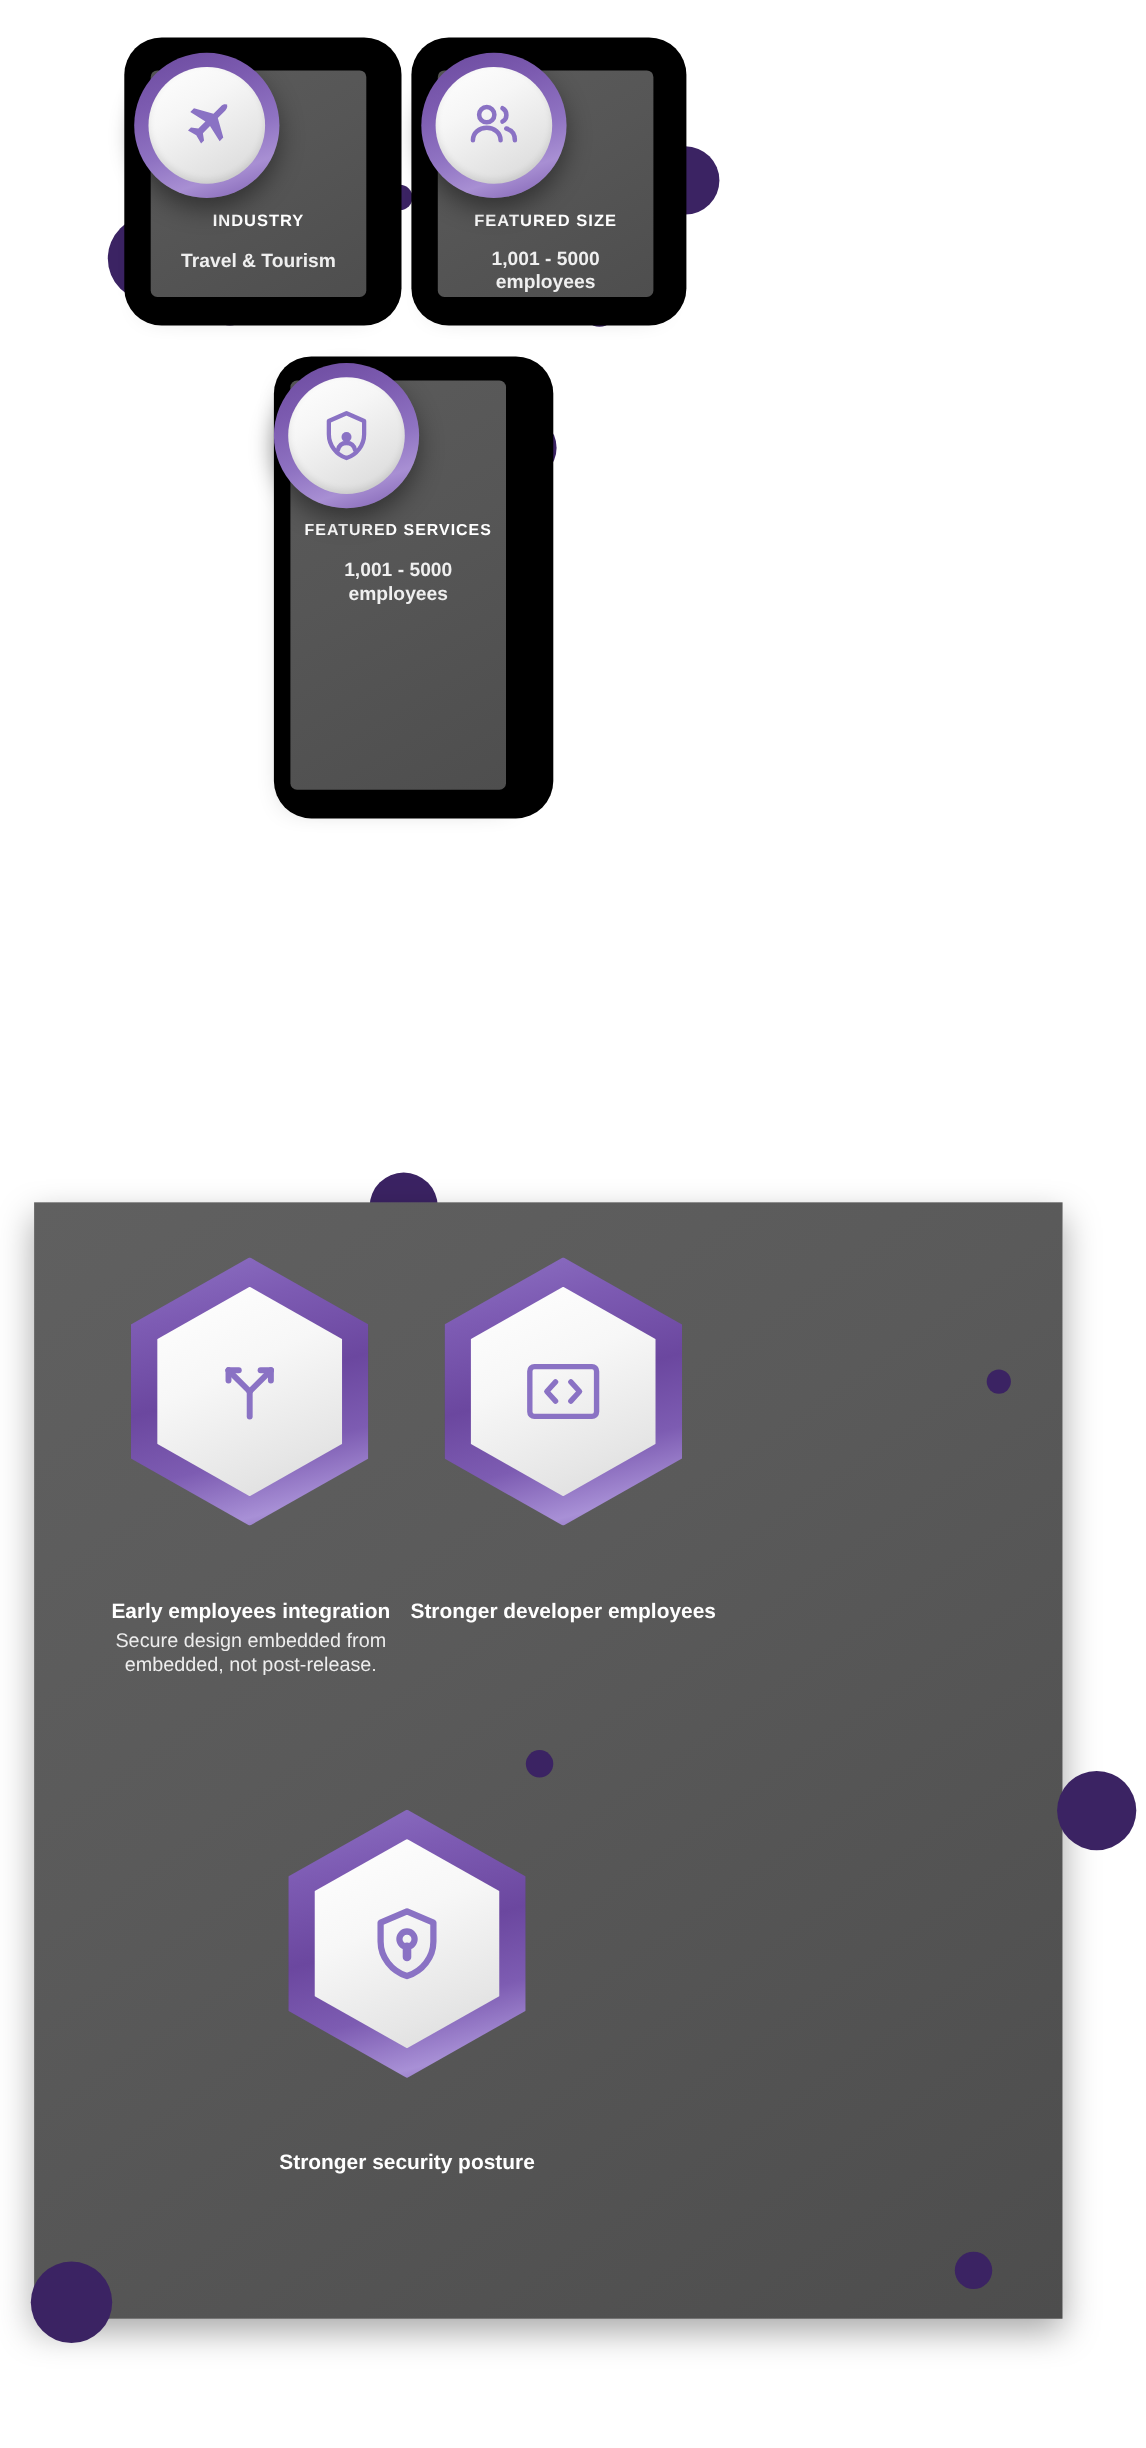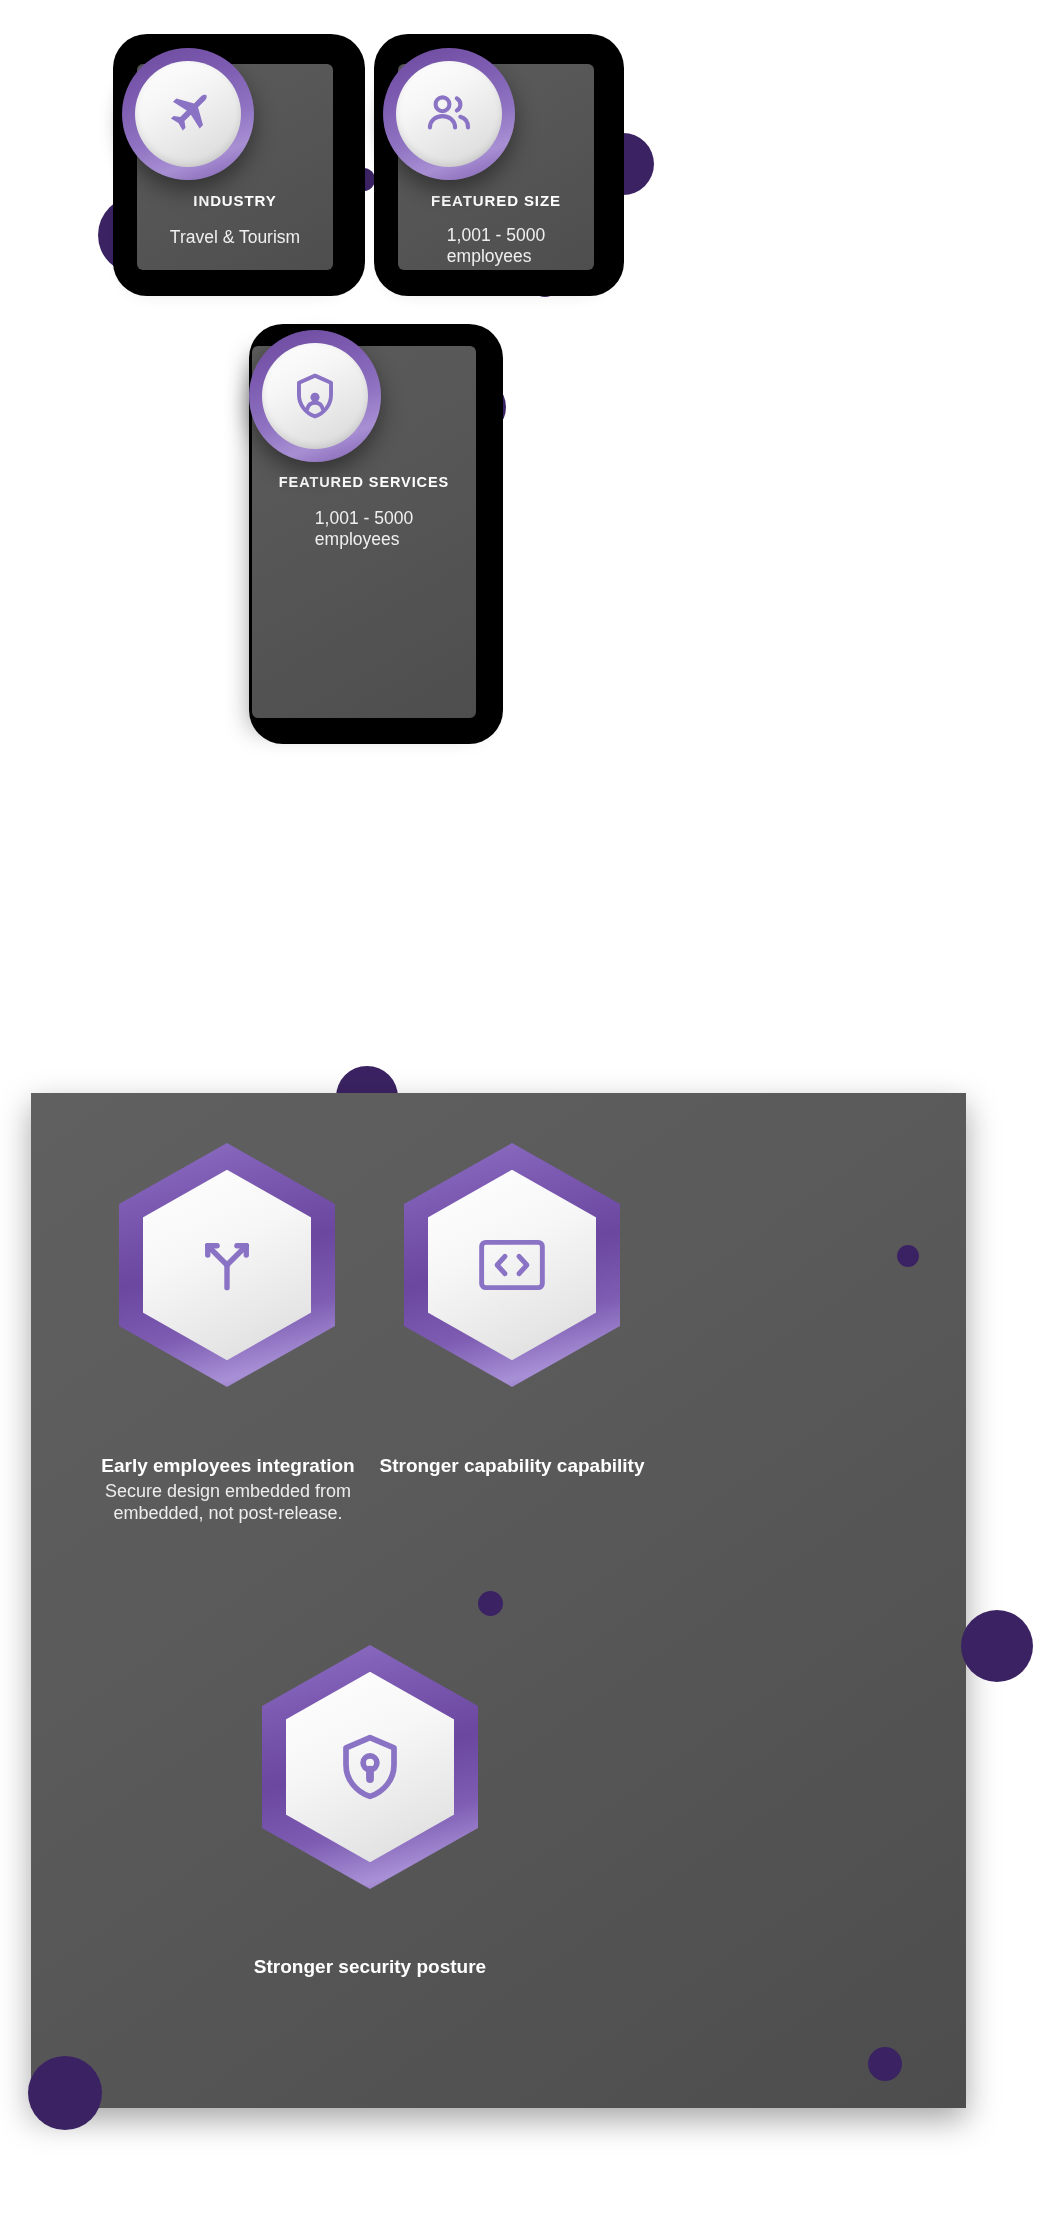--- a/index.html
+++ b/index.html
@@ -25,21 +25,21 @@
     box-shadow: 0 10px 26px rgba(0,0,0,.45);
     display: flex; flex-direction: column;
     align-items: center;
   }
   .card-title {
     color: #fff; font-weight: 700; font-size: 15px;
     letter-spacing: .9px; text-align: left;
   }
   .card-value {
     color: #efefef; font-size: 17.5px; line-height: 1.22;
-    font-weight: 400;
+    text-align: center; font-weight: 700;
   }
 
   
   .circle-badge {
     position: absolute;
     border-radius: 50%;
     background: linear-gradient(160deg,#6b4a9e 0%,#7c5bb0 30%,#8f73c2 58%,#a88fd3 78%,#7b5cae 100%);
     box-shadow: 0 10px 22px rgba(0,0,0,.42);
     display: flex; align-items: center; justify-content: center;
   }
@@ -128,21 +128,21 @@
         <svg width="52" height="52" viewBox="0 0 24 24" fill="none" stroke="#8a72c4" stroke-width="1.9" stroke-linecap="round" stroke-linejoin="round">
           <circle cx="9" cy="7.5" r="3.2"></circle>
           <path d="M3.2 18.2c0-3.1 2.6-5.2 5.8-5.2s5.8 2.1 5.8 5.2"></path>
           <path d="M15.6 4.8a3.2 3.2 0 0 1 0 5.6"></path>
           <path d="M17.2 13.3c2.1.6 3.6 2.3 3.6 4.9"></path>
         </svg>
       </span>
     </div>
   </div>
 
-  <div class="info-card" style="left:252px; top:346px; width:224px; height:372px; padding-top:128px;">
+  <div class="info-card" style="left:264px; top:346px; width:196px; height:372px; padding-top:128px;">
     <div class="card-title" style="font-size:14.5px;">FEATURED SERVICES</div>
     <div class="card-value" style="margin-top:18px; white-space:pre-line;">1,001 - 5000
 employees</div>
   </div>
   <div class="circle-badge" style="left:249px; top:330px; width:132px; height:132px;">
     <div class="circle-inner" style="width:106px; height:106px;">
       <span>
         <svg width="52" height="52" viewBox="0 0 24 24" fill="none" stroke="#8a72c4" stroke-width="1.8" stroke-linecap="round" stroke-linejoin="round">
           <path d="M12 2.6 4.6 5.9v5.5c0 4.6 3.1 8.6 7.4 10 4.3-1.4 7.4-5.4 7.4-10V5.9z"></path>
           <circle cx="12" cy="12.6" r="2.1" fill="#8a72c4" stroke="none"></circle>
@@ -190,21 +190,21 @@
           <svg width="72" height="60" viewBox="0 0 28 22" fill="none" stroke="#8a72c4" stroke-width="1.9" stroke-linecap="round" stroke-linejoin="round">
             <rect x="2.2" y="2.2" width="23.6" height="17.6" rx="1.6"></rect>
             <path d="M11.3 7.6 8.2 11l3.1 3.4"></path>
             <path d="M16.7 7.6 19.8 11l-3.1 3.4"></path>
           </svg>
         </span>
       </div>
     </div>
   </div>
   <div class="hex-text" style="left:372px; top:1454px; width:280px;">
-    <div class="hex-title">Stronger capability capability</div>
+    <div class="hex-title">Stronger developer employees</div>
   </div>
 
   <div class="hex-wrap" style="left:262px; top:1645px; width:216px; height:244px;">
     <div class="hex-outer">
       <div class="hex-inner">
         <span>
           <svg width="66" height="72" viewBox="0 0 22 24" fill="none" stroke="#8a72c4" stroke-width="1.9" stroke-linecap="round" stroke-linejoin="round">
             <path d="M11 2.2 3 5.6v5.7c0 4.8 3.3 9 8 10.5 4.7-1.5 8-5.7 8-10.5V5.6z"></path>
             <circle cx="11" cy="10.6" r="2.3" fill="none"></circle>
             <path d="M11 12.9v3.1" stroke-width="2.6"></path>

